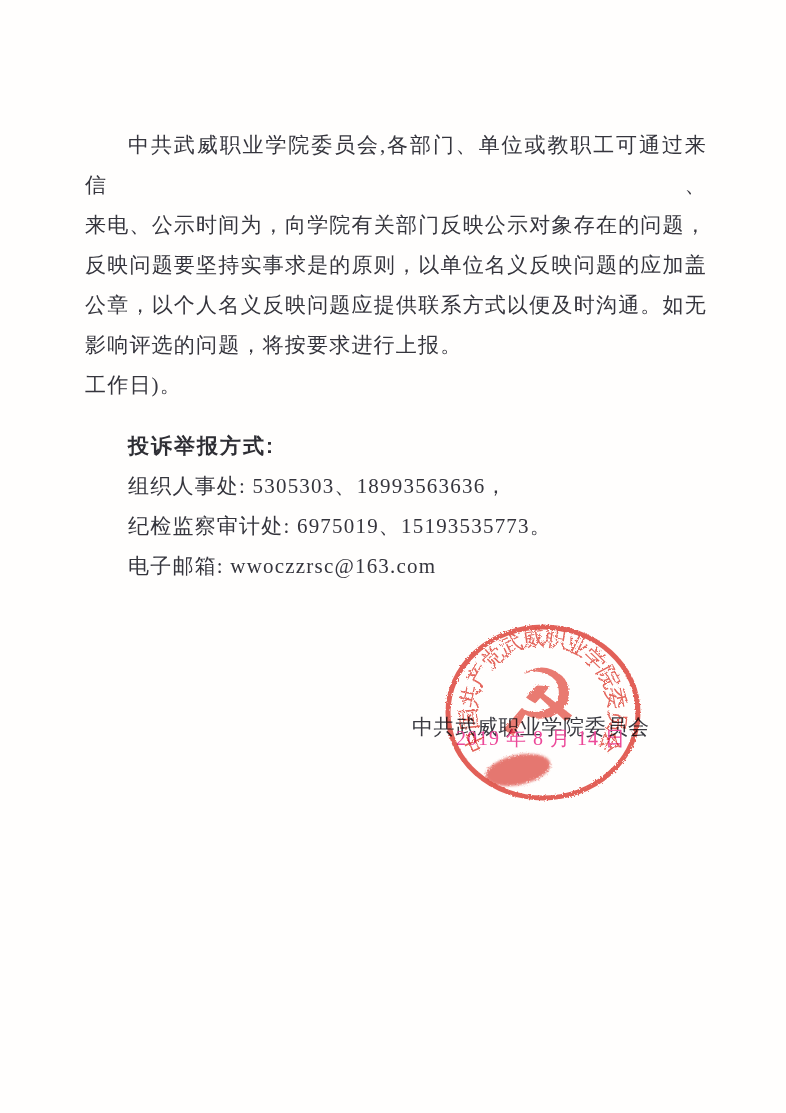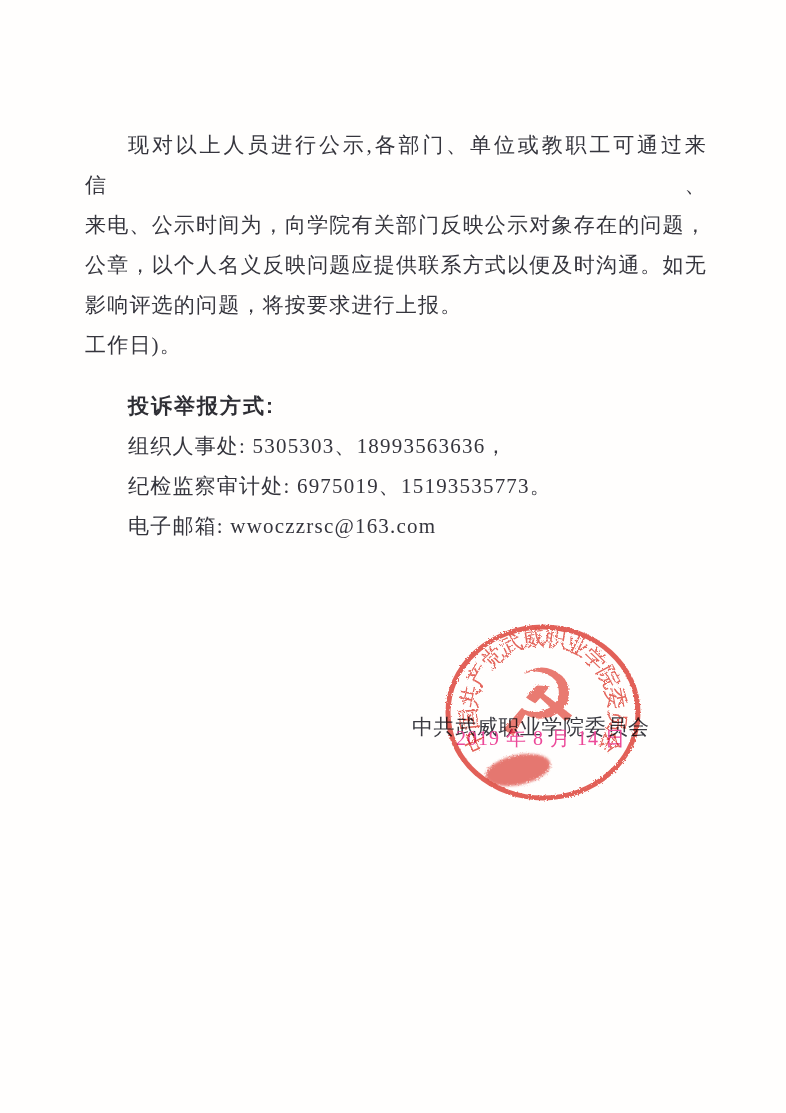--- a/index.html
+++ b/index.html
@@ -49,22 +49,23 @@
     mix-blend-mode:multiply;
     opacity:0.93;
   }
 </style>
 </head>
 <body>
 
 <div class="page">
 
   <div class="textblock">
-    <div class="tline fill indent">现对以上人员进行公示,各部门、单位或教职工可通过来信、</div>
+    <div class="tline fill indent">中共武威职业学院委员会,各部门、单位或教职工可通过来信、</div>
     <div class="tline fill">来电、公示时间为，向学院有关部门反映公示对象存在的问题，</div>
+    <div class="tline fill">反映问题要坚持实事求是的原则，以单位名义反映问题的应加盖</div>
     <div class="tline fill">公章，以个人名义反映问题应提供联系方式以便及时沟通。如无</div>
     <div class="tline">影响评选的问题，将按要求进行上报。</div>
     <div class="tline">工作日)。</div>
     <div class="tline indent heading-bold">投诉举报方式:</div>
     <div class="tline indent">组织人事处: 5305303、18993563636，</div>
     <div class="tline indent">纪检监察审计处: 6975019、15193535773。</div>
     <div class="tline indent">电子邮箱: wwoczzrsc@163.com</div>
   </div>
 
   <div class="sig-committee">中共武威职业学院委员会</div>

